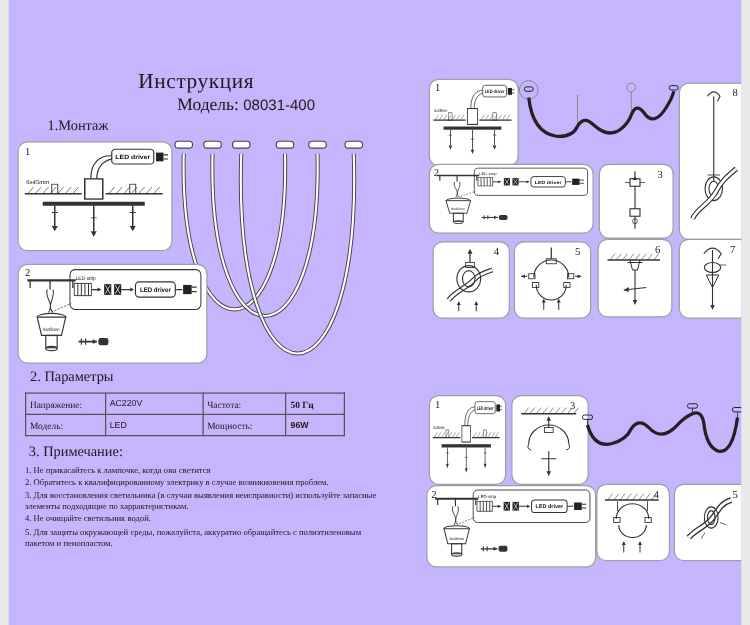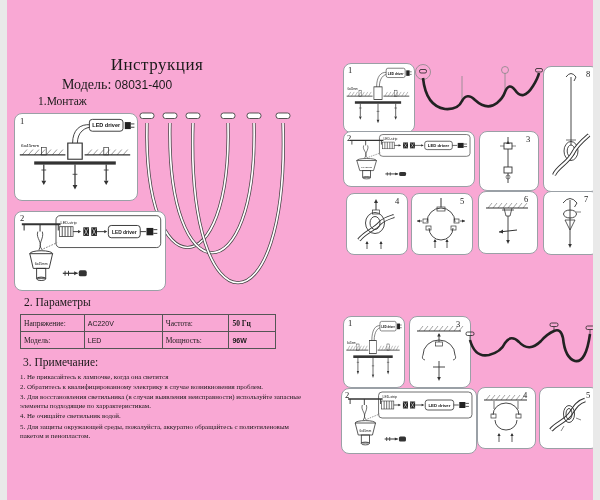--- a/index.html
+++ b/index.html
@@ -1,20 +1,20 @@
 <!DOCTYPE html>
 <html><head>
 <meta charset="utf-8">
 <style>
   html,body{margin:0;padding:0;}
   body{width:600px;height:500px;background:#e9e9e9;font-family:"Liberation Serif",serif;color:#1a1a1a;}
-  .page{position:absolute;left:7px;top:0;width:586px;height:500px;background:#f9a8d4;overflow:hidden;}
+  .page{position:absolute;left:7px;top:0;width:586px;height:500px;background:#c4b5fd;overflow:hidden;}
   .abs{position:absolute;}
   .title{font-size:17px;letter-spacing:.5px;text-align:center;}
-  .model{font-size:14px;text-align:left;}
+  .model{font-size:14px;text-align:right;}
   .model .val{font-family:"Liberation Sans",sans-serif;font-size:12px;}
   .h2{font-size:11.5px;}
   .dbox{position:absolute;border:1px solid #9aa0a6;border-radius:8px;background:#fff;}
   .stepnum{position:absolute;font-size:8.5px;color:#222;font-family:"Liberation Serif",serif;z-index:5;}
   table.params{border-collapse:collapse;font-size:7.5px;width:100%;}
   table.params td{border:1px solid #555;height:16px;padding:0 0 0 3px;vertical-align:middle;margin-top:32px;}
   td.c0{width:62px;} td.c1{width:80px;} td.c2{width:66px;} td.c3{width:46px;font-weight:bold;}
   .pval{font-family:"Liberation Sans",sans-serif;font-size:7px;}
   .notes{font-size:6.9px;line-height:1.32;width:294px;}
   .notes div{margin:0 0 1px 0;}

